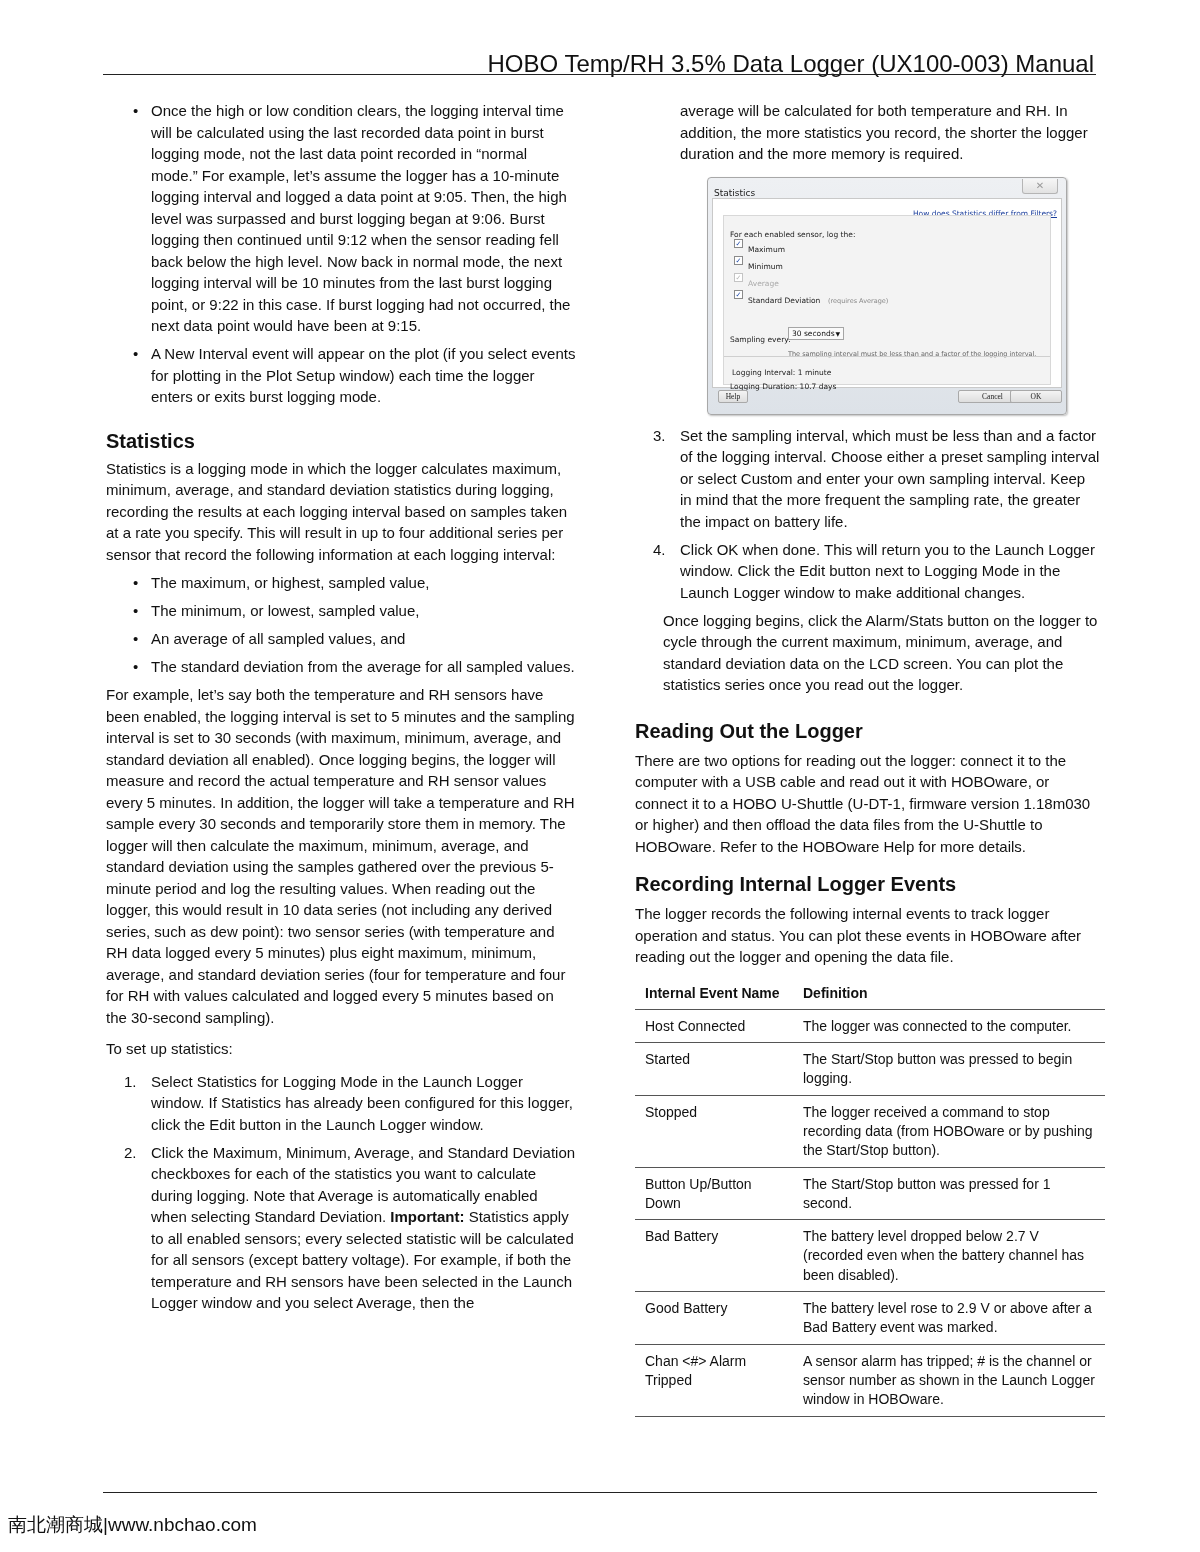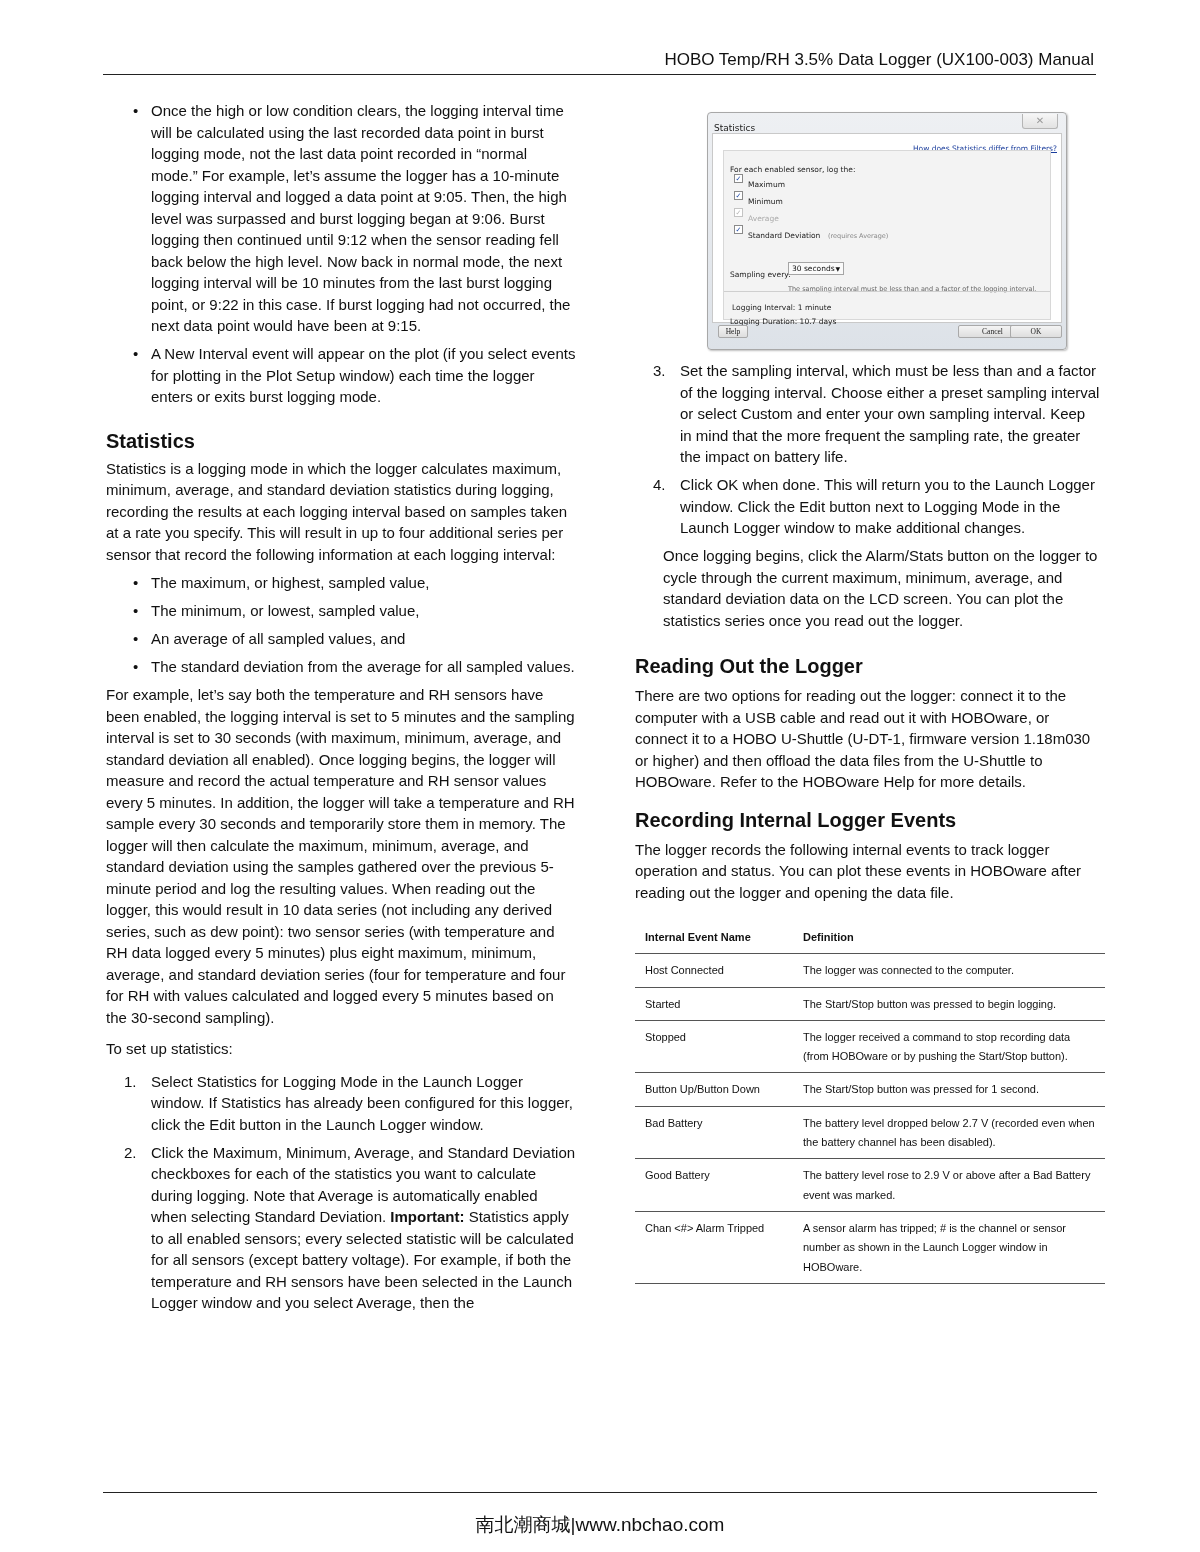--- a/index.html
+++ b/index.html
@@ -1,22 +1,22 @@
 <!DOCTYPE html>
 <html><head>
 <meta charset="utf-8">
 <style>
   * { box-sizing: border-box; margin: 0; padding: 0; }
   html, body { width: 1200px; height: 1552px; background: #ffffff; }
   body { position: relative; font-family: "Liberation Sans", sans-serif; color: #111; overflow: hidden; }
 
-  .header-title { position: absolute; right: 106px; top: 50px; font-size: 17px; color: #111; white-space: nowrap; }
+  .header-title { position: absolute; right: 106px; top: 50px; font-size: 24px; color: #111; white-space: nowrap; }
   .header-rule { position: absolute; left: 103px; top: 74px; width: 993px; height: 1px; background: #222; }
   .footer-rule { position: absolute; left: 103px; top: 1492px; width: 994px; height: 1px; background: #222; }
-  .footer-text { position: absolute; left: 0; width: 1200px; top: 1512px; text-align: center; font-size: 19px; color: #111; }
+  .footer-text { position: absolute; left: 0; width: 1200px; top: 1512px; font-size: 19px; color: #111; padding-left: 8px; }
 
   .col { position: absolute; top: 100px; font-size: 15px; line-height: 21.5px; color: #111; }
   .col-left { left: 106px; width: 470px; }
   .col-right { left: 635px; width: 465px; top: 100px; }
 
   p { margin: 0; }
   .para { margin-bottom: 7px; }
 
   ul.bullets { list-style: none; margin: 0; }
   ul.bullets li { position: relative; padding-left: 45px; margin-bottom: 6.5px; }
@@ -41,21 +41,21 @@
   .dlg-check { position: absolute; width: 9px; height: 9px; border: 1px solid #8a8a8a; background: #fff; font-size: 7px; line-height: 8px; text-align: center; color: #1f4aa8; }
   .dlg-check.disabled { border-color: #c4c4c4; color: #b5b5b5; }
   .dlg-label.disabled { color: #aaa; }
   .dlg-hint { color: #888; font-size: 6.5px; }
   .dlg-select { position: absolute; left: 64px; top: 111px; width: 56px; height: 13px; border: 1px solid #a5a5a5; background: #fafafa; font-size: 7.5px; padding-left: 3px; line-height: 11px; }
   .dlg-select .arrow { position: absolute; right: 3px; top: 0; font-size: 6px; }
   .dlg-sep { position: absolute; left: 0; top: 140px; width: 326px; height: 1px; background: #cfcfcf; }
   .dlg-btn { position: absolute; top: 212px; height: 13px; border: 1px solid #a9a9a9; border-radius: 2px; background: linear-gradient(#f4f4f4, #dedede); font-size: 7.5px; text-align: center; line-height: 11px; color: #222; font-family: Liberation Serif, serif; }
 
   
-  table.events { width: 470px; border-collapse: collapse; font-size: 11px; line-height: 19.3px; margin-top: 19px; }
+  table.events { width: 470px; border-collapse: collapse; font-size: 14px; line-height: 19.3px; margin-top: 10px; }
   table.events th { text-align: left; font-weight: bold; padding: 6px 10px 6px 10px; border-bottom: 1.5px solid #555; }
   table.events td { vertical-align: top; padding: 7px 10px 6px 10px; border-bottom: 1.5px solid #555; }
   table.events td.c1, table.events th.c1 { width: 158px; }
 </style>
 </head>
 <body>
 
 <div class="header-title">HOBO Temp/RH 3.5% Data Logger (UX100-003) Manual</div>
 <div class="header-rule"></div>
 
@@ -84,20 +84,21 @@
       <span>Select Statistics for Logging Mode in the Launch Logger window. If Statistics has already been configured for this logger, click the Edit button in the Launch Logger window.</span>
     </li>
     <li>
       <span class="num">2.</span>
       <span>Click the Maximum, Minimum, Average, and Standard Deviation checkboxes for each of the statistics you want to calculate during logging. Note that Average is automatically enabled when selecting Standard Deviation. </span><b>Important:</b><span> Statistics apply to all enabled sensors; every selected statistic will be calculated for all sensors (except battery voltage). For example, if both the temperature and RH sensors have been selected in the Launch Logger window and you select Average, then the</span>
     </li>
   </ol>
 </div>
 
 <div class="col col-right">
+  <p style="padding-left:45px;">average will be calculated for both temperature and RH. In addition, the more statistics you record, the shorter the logger duration and the more memory is required.</p>
 
   <div class="dialog">
     <div class="dlg-title">Statistics</div>
     <div class="dlg-close">✕</div>
     <div class="dlg-body">
       <span class="dlg-link">How does Statistics differ from Filters?</span>
       <div class="dlg-panel">
         <span class="dlg-label" style="left:6px; top:8px;">For each enabled sensor, log the:</span>
 
         <span class="dlg-check" style="left:10px; top:23px;">✓</span>

